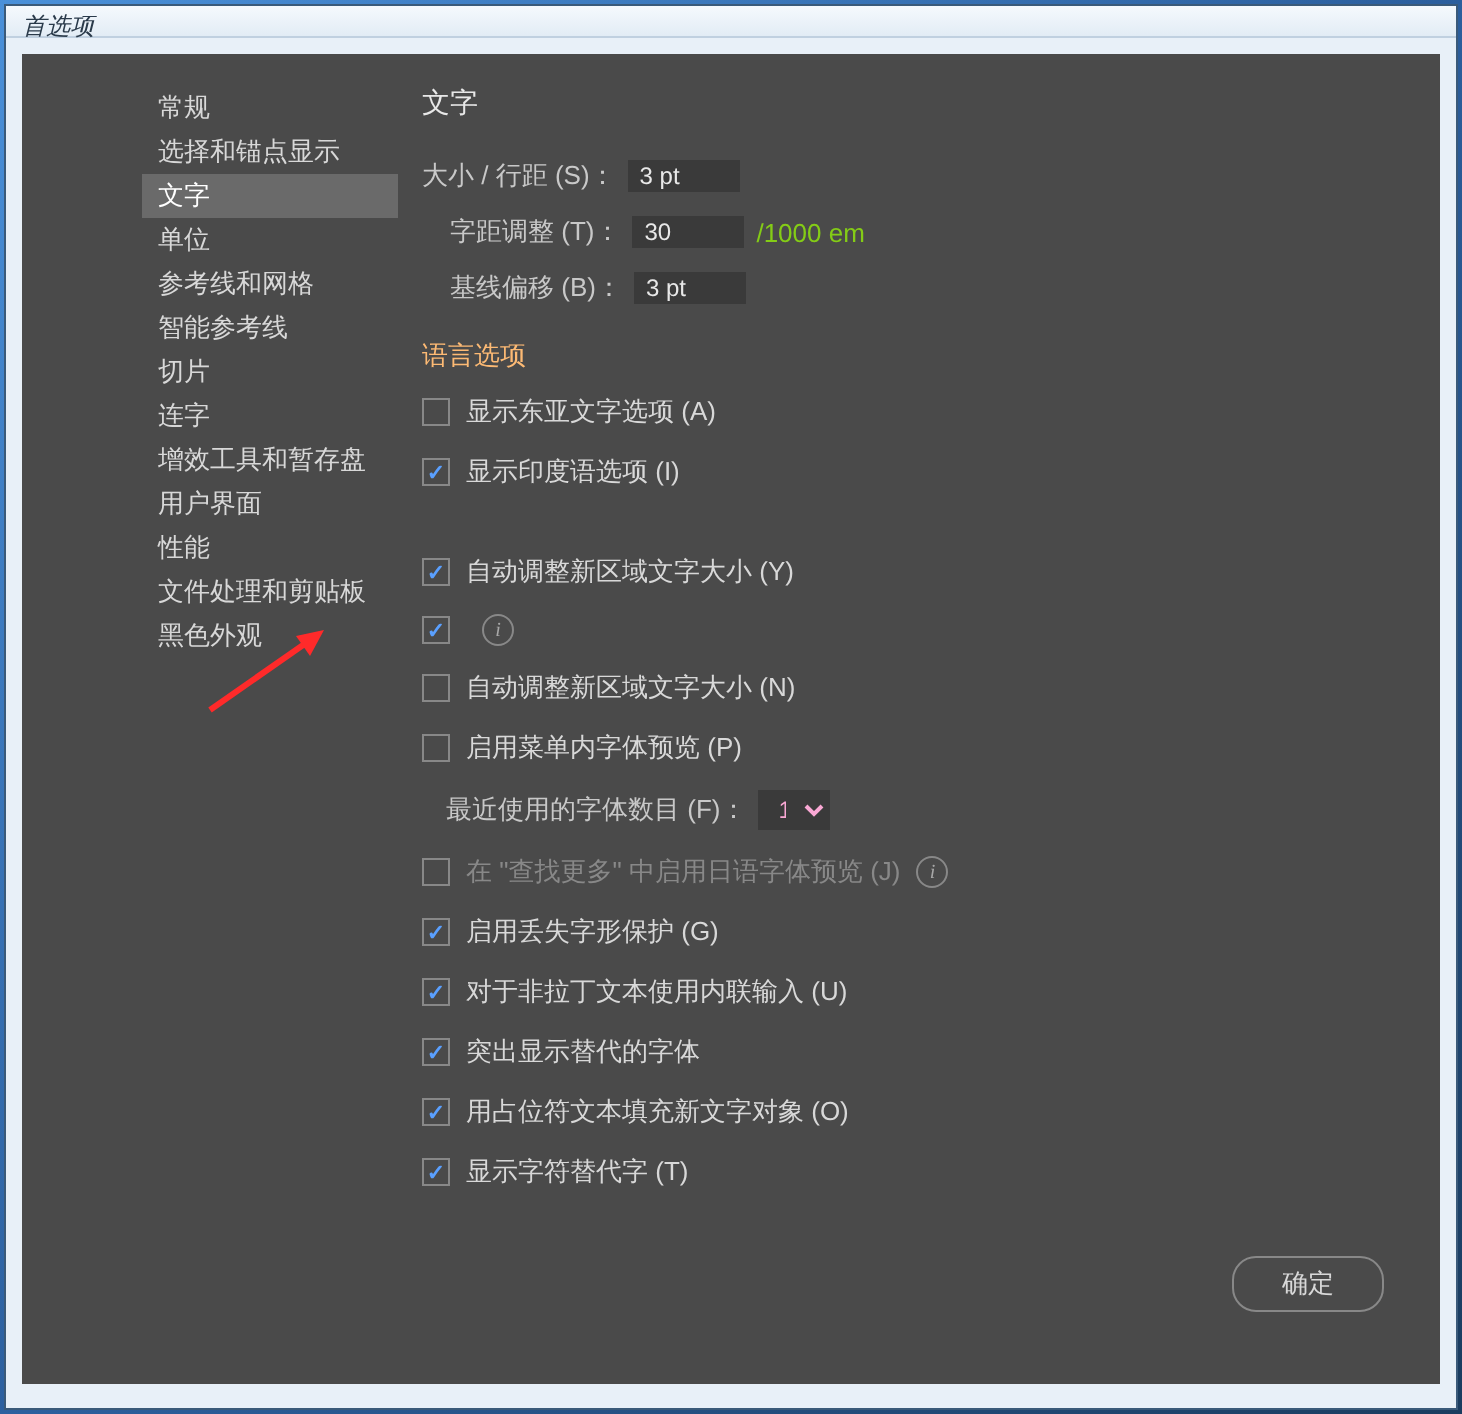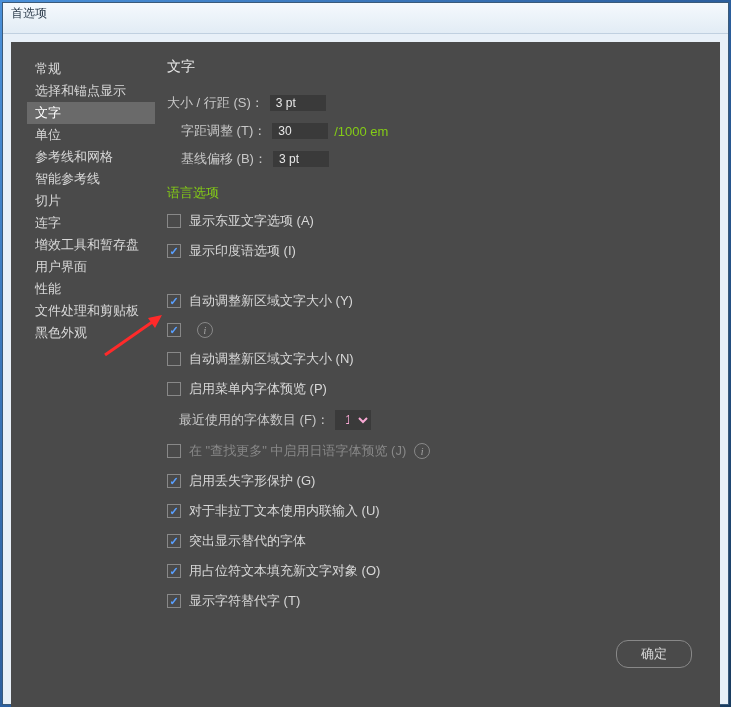--- a/index.html
+++ b/index.html
@@ -20,33 +20,35 @@
       bottom: 2px;
       background: #e8f0f8;
       border: 1px solid #3a5a7a;
     }
     .title-bar {
       background: linear-gradient(#f5f9fd, #e2ecf5);
       padding: 2px 8px;
       font-size: 12px;
       color: #2a3a4a;
       border-bottom: 1px solid #c0d0e0;
-      height: 31px;
+      height: 16px;
       line-height: 16px;
+      font-style: italic;
     }
     .dialog-body {
       background: #4a4a4a;
       margin: 8px;
       height: calc(100% - 36px);
       display: flex;
       padding: 16px;
     }
     .sidebar {
       width: 128px;
       flex-shrink: 0;
+      margin-left: 44px;
     }
     .sidebar-item {
       padding: 3px 8px;
       color: #d8d8d8;
       cursor: pointer;
       font-size: 13px;
       line-height: 16px;
     }
     .sidebar-item.active {
       background: #6a6a6a;
@@ -57,21 +59,21 @@
       padding-left: 12px;
       color: #d8d8d8;
     }
     .section-title {
       font-size: 14px;
       color: #e8e8e8;
       margin-bottom: 18px;
     }
     .section-subtitle {
       font-size: 13px;
-      color: #84cc16;
+      color: #fdba74;
       margin-bottom: 10px;
       margin-top: 16px;
     }
     .form-row {
       display: flex;
       align-items: center;
       margin-bottom: 10px;
       font-size: 13px;
     }
     .form-label {
@@ -136,21 +138,21 @@
       border: none;
       color: #f9a8d4;
       padding: 2px 6px;
       width: 36px;
       height: 20px;
       font-size: 12px;
     }
     .divider-gap { height: 20px; }
     .button-bar {
       position: absolute;
-      bottom: 36px;
+      bottom: 48px;
       right: 36px;
     }
     .btn {
       background: #4a4a4a;
       border: 1px solid #888;
       border-radius: 12px;
       color: #d8d8d8;
       padding: 4px 24px;
       font-size: 13px;
       cursor: pointer;

